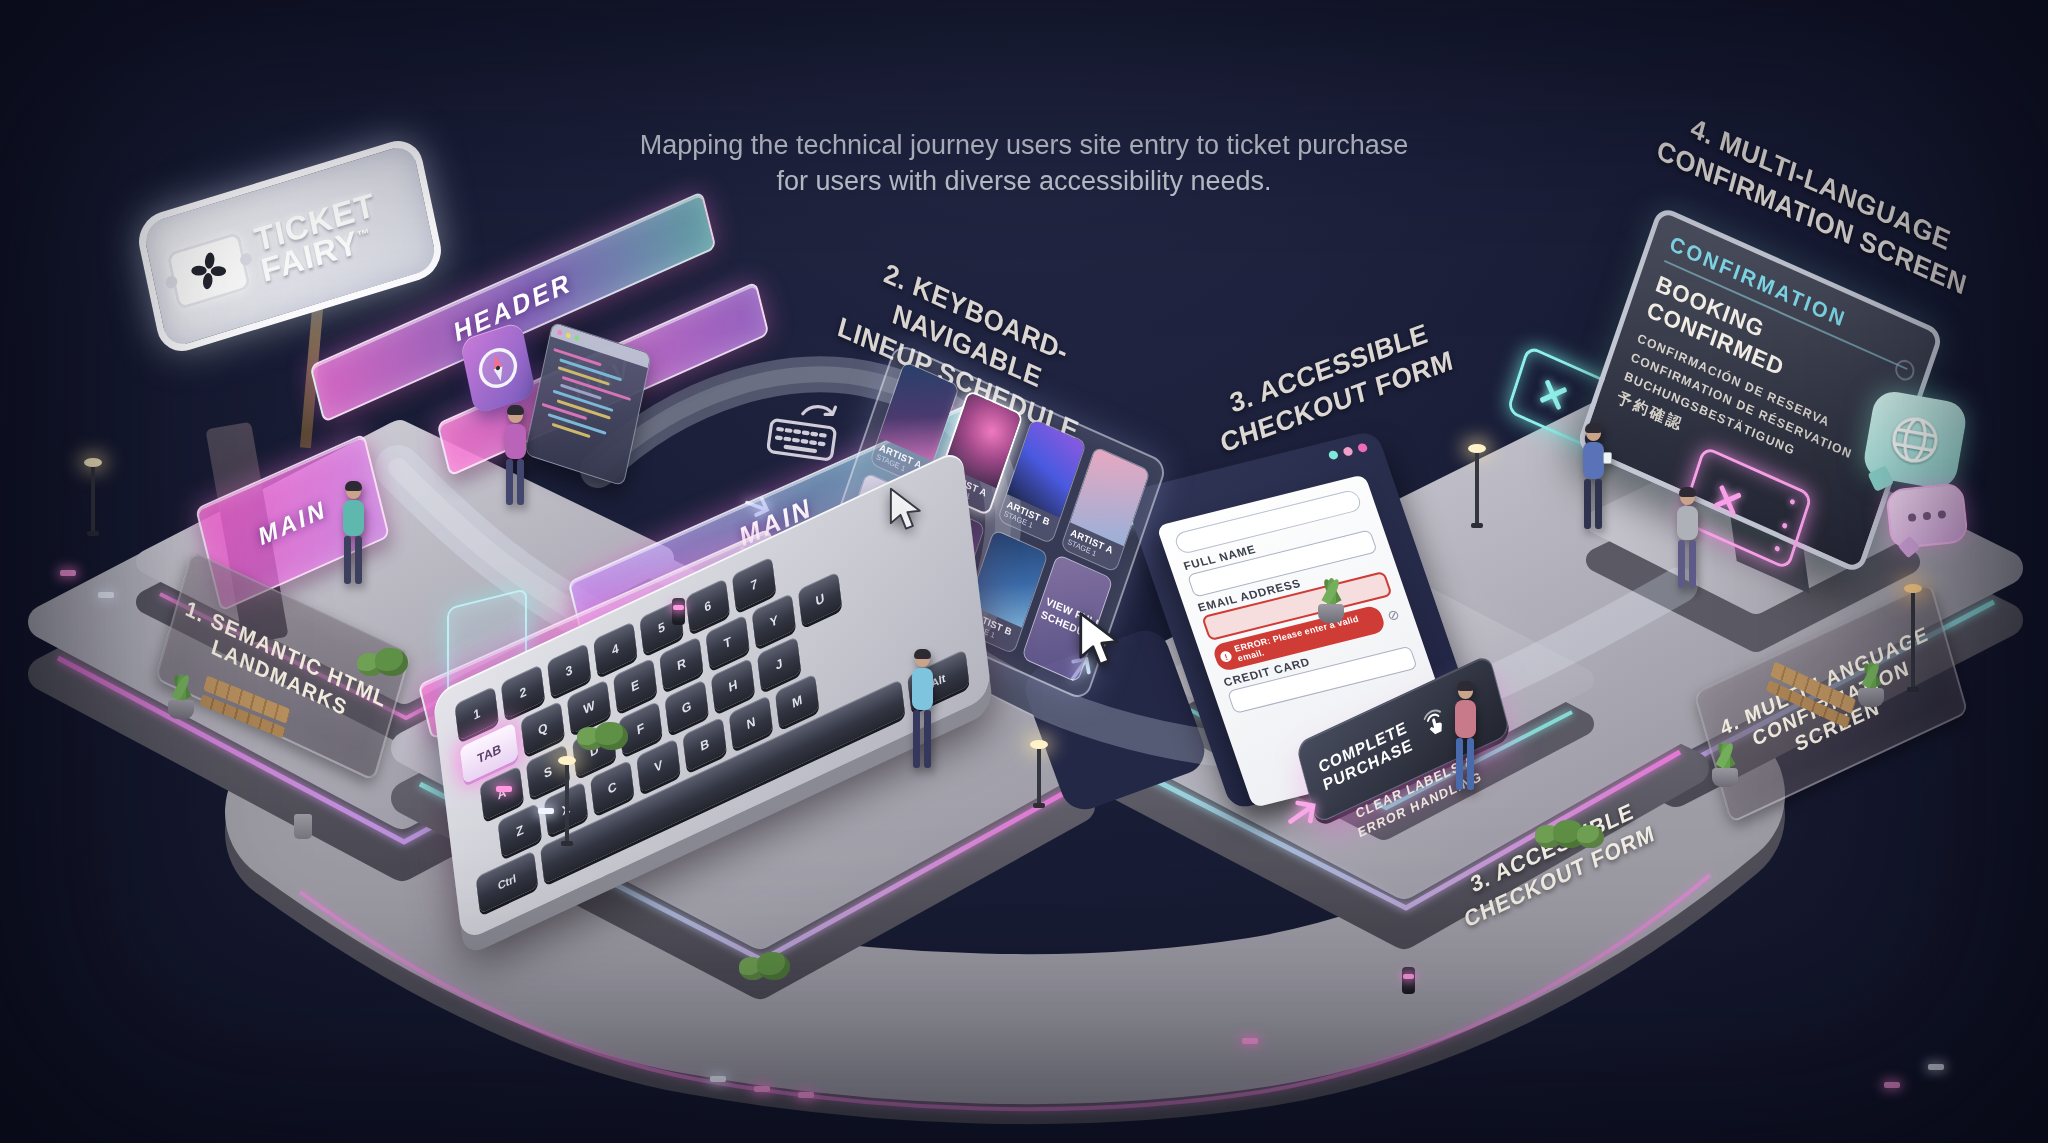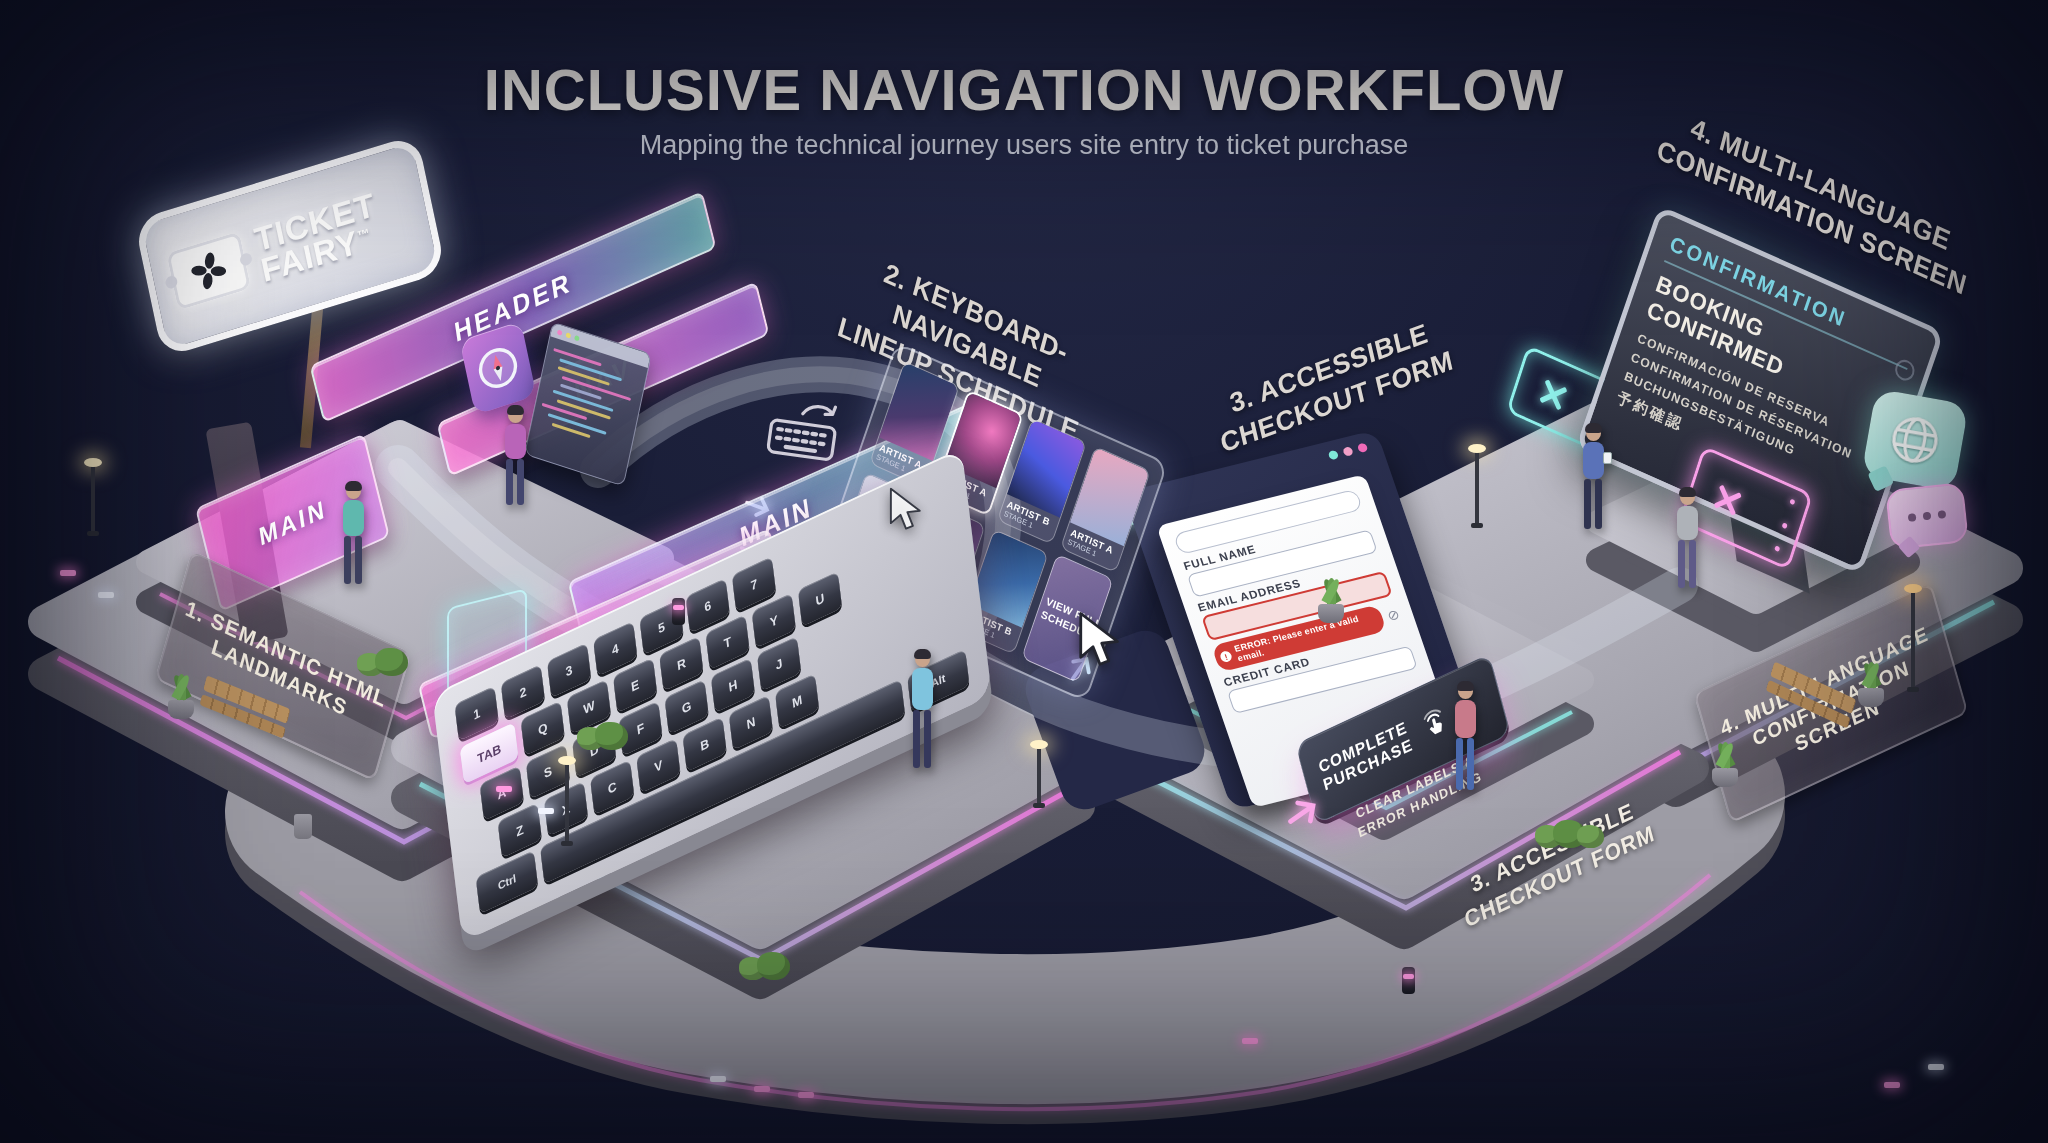--- a/index.html
+++ b/index.html
@@ -303,23 +303,23 @@
     <g stroke-linecap="round" fill="none">
       <path d="M 398 468 C 470 540 520 585 640 648" stroke="rgba(230,238,252,.28)" stroke-width="46"></path>
       <path d="M 398 468 C 470 540 520 585 640 648" stroke="rgba(255,255,255,.16)" stroke-width="20"></path>
       <path d="M 598 470 C 680 392 790 358 880 382 C 980 408 1010 470 1002 540 C 996 592 975 625 952 650" stroke="rgba(230,238,252,.26)" stroke-width="36"></path>
       <path d="M 598 470 C 680 392 790 358 880 382 C 980 408 1010 470 1002 540 C 996 592 975 625 952 650" stroke="rgba(255,255,255,.15)" stroke-width="16"></path>
       <path d="M 952 650 C 1030 705 1120 735 1215 748 C 1300 758 1365 742 1430 714" stroke="rgba(230,238,252,.26)" stroke-width="36"></path>
       <path d="M 1455 700 C 1530 668 1610 625 1680 585" stroke="rgba(230,238,252,.26)" stroke-width="36"></path>
     </g>
   </svg>
 
-  <div class="abs title">INCLUSIVE NAVIGATION WORKFLOW</div>
   <div class="abs subtitle">
     <div>Mapping the technical journey users site entry to ticket purchase</div>
+    <div>for users with diverse accessibility needs.</div>
   </div>
 
   <div class="abs sign-pole"></div>
   <div class="abs sign">
     <div class="sign-ticket">
       <svg width="42" height="42" viewBox="0 0 40 40">
         <g fill="#24262f">
           <ellipse cx="20" cy="10.5" rx="4.6" ry="7.5" transform="rotate(18 20 20)"></ellipse>
           <ellipse cx="29.5" cy="20" rx="7.5" ry="4.6" transform="rotate(18 20 20)"></ellipse>
           <ellipse cx="20" cy="29.5" rx="4.6" ry="7.5" transform="rotate(18 20 20)"></ellipse>

